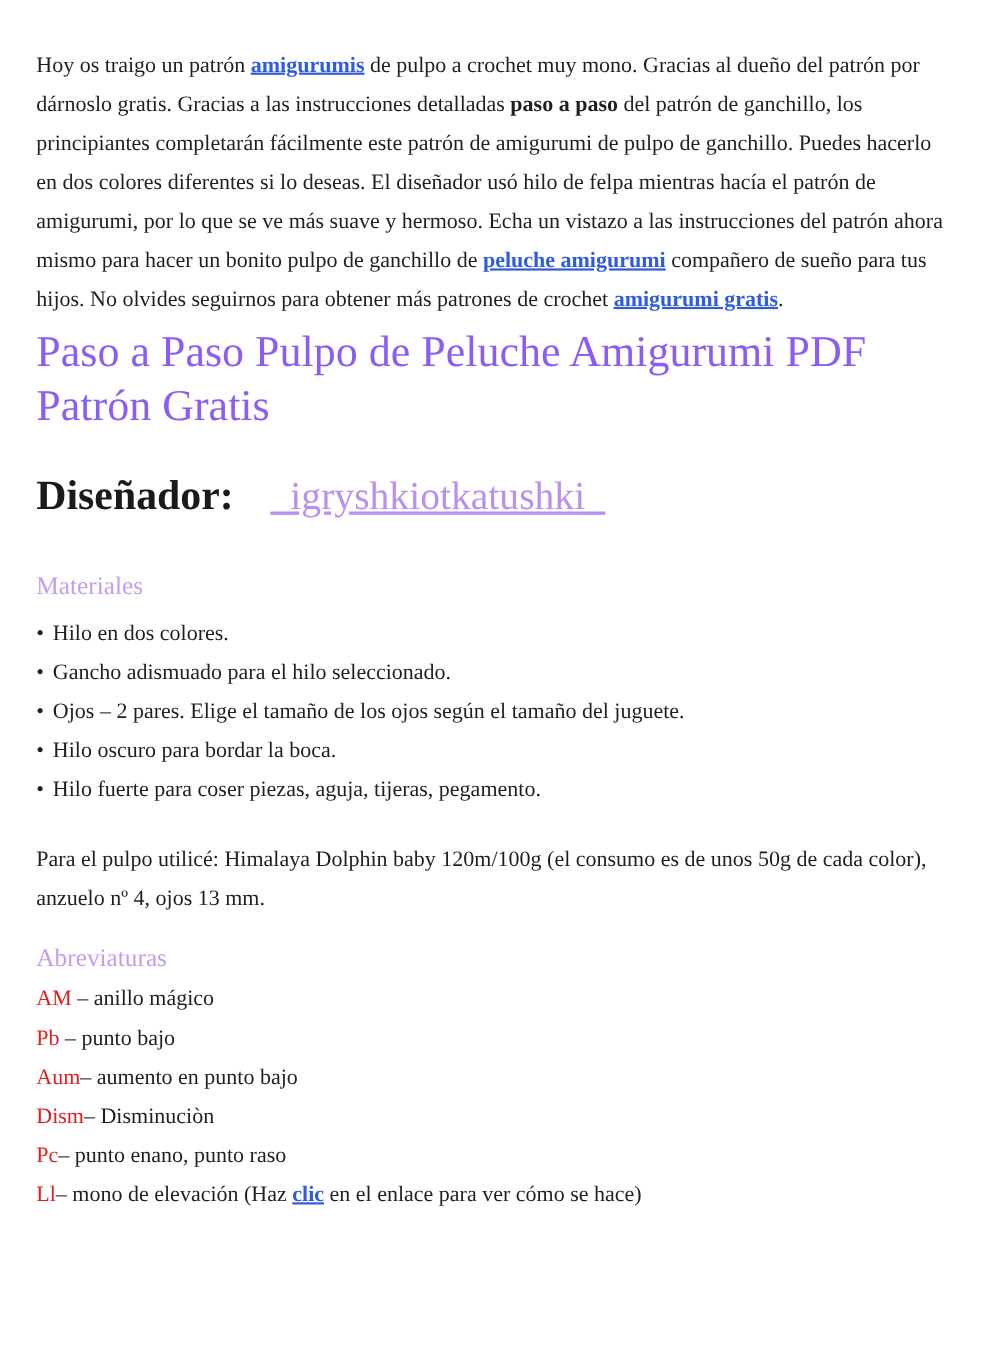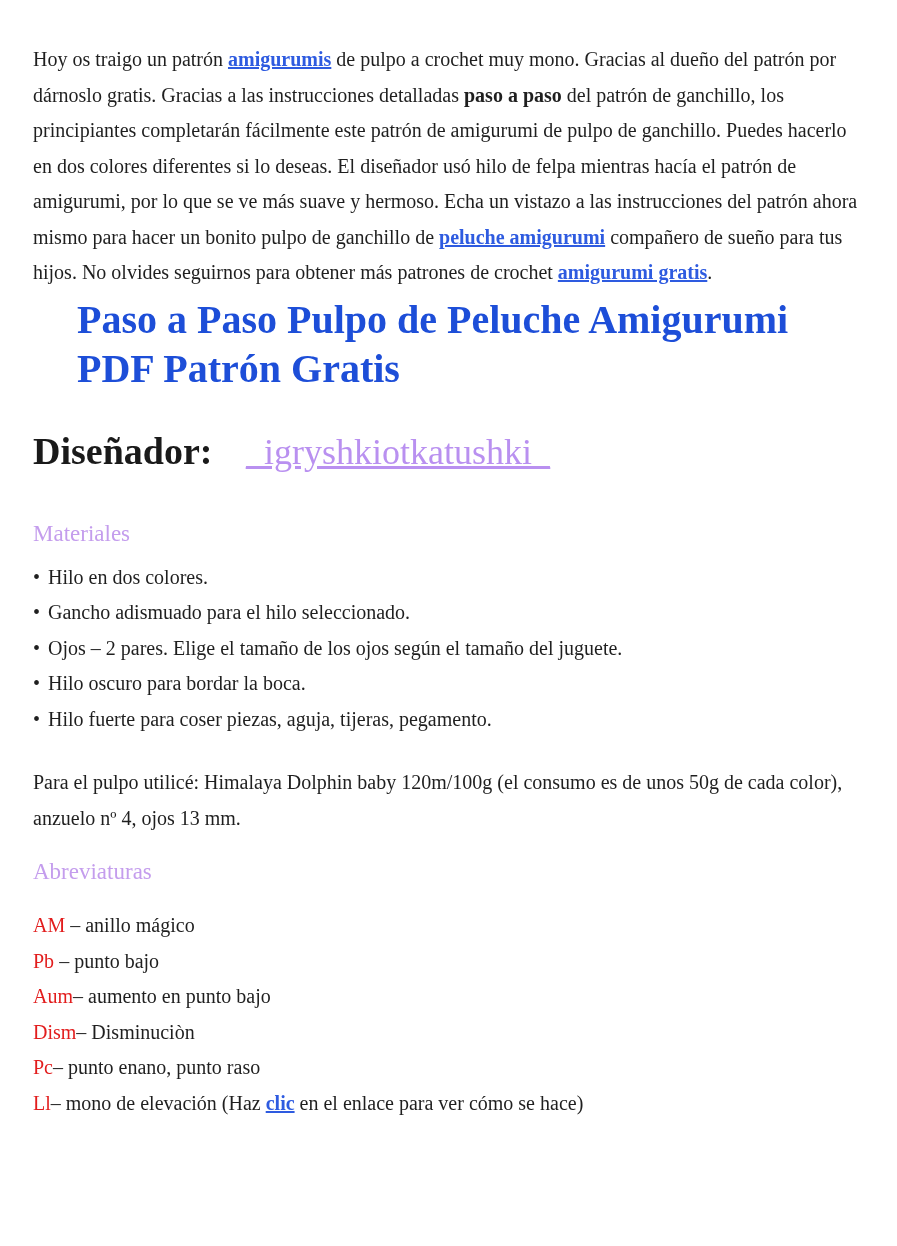--- a/index.html
+++ b/index.html
@@ -24,24 +24,23 @@
   a { cursor: pointer; }
   .blue-link {
     color: #2e5be0;
     font-weight: bold;
     text-decoration: underline;
   }
   .h1-title {
     margin-top: 4px;
     font-size: 40px;
     line-height: 49px;
-    font-weight: bold;
-    color: #1d4ed8;
+    font-weight: normal;
+    color: #8b5cf6;
     max-width: 840px;
-    margin-left: 44px;
   }
   .designer-row {
     margin-top: 36px;
     font-size: 38px;
     line-height: 44px;
   }
   .designer-label {
     font-weight: bold;
     color: #1a1a1a;
     text-align: center;
@@ -63,21 +62,21 @@
   .h3-materials { margin-top: 44px; }
   .h3-abbr { margin-top: 20px; }
   .bullet-list { margin-top: 10px; }
   .bullet-line {
     font-size: 20px;
     line-height: 35.5px;
     color: #1f1f1f;
   }
   .bullet-glyph { margin-right: 8px; }
   .yarn-note { margin-top: 28px; }
-  .abbr-list { margin-top: 20px; }
+  .abbr-list { margin-top: 4px; }
   .abbr-line {
     font-size: 20px;
     line-height: 35.5px;
     color: #1f1f1f;
   }
   .abbr-term { color: #e21d1d; }
 </style>
 </head>
 <body>
 

